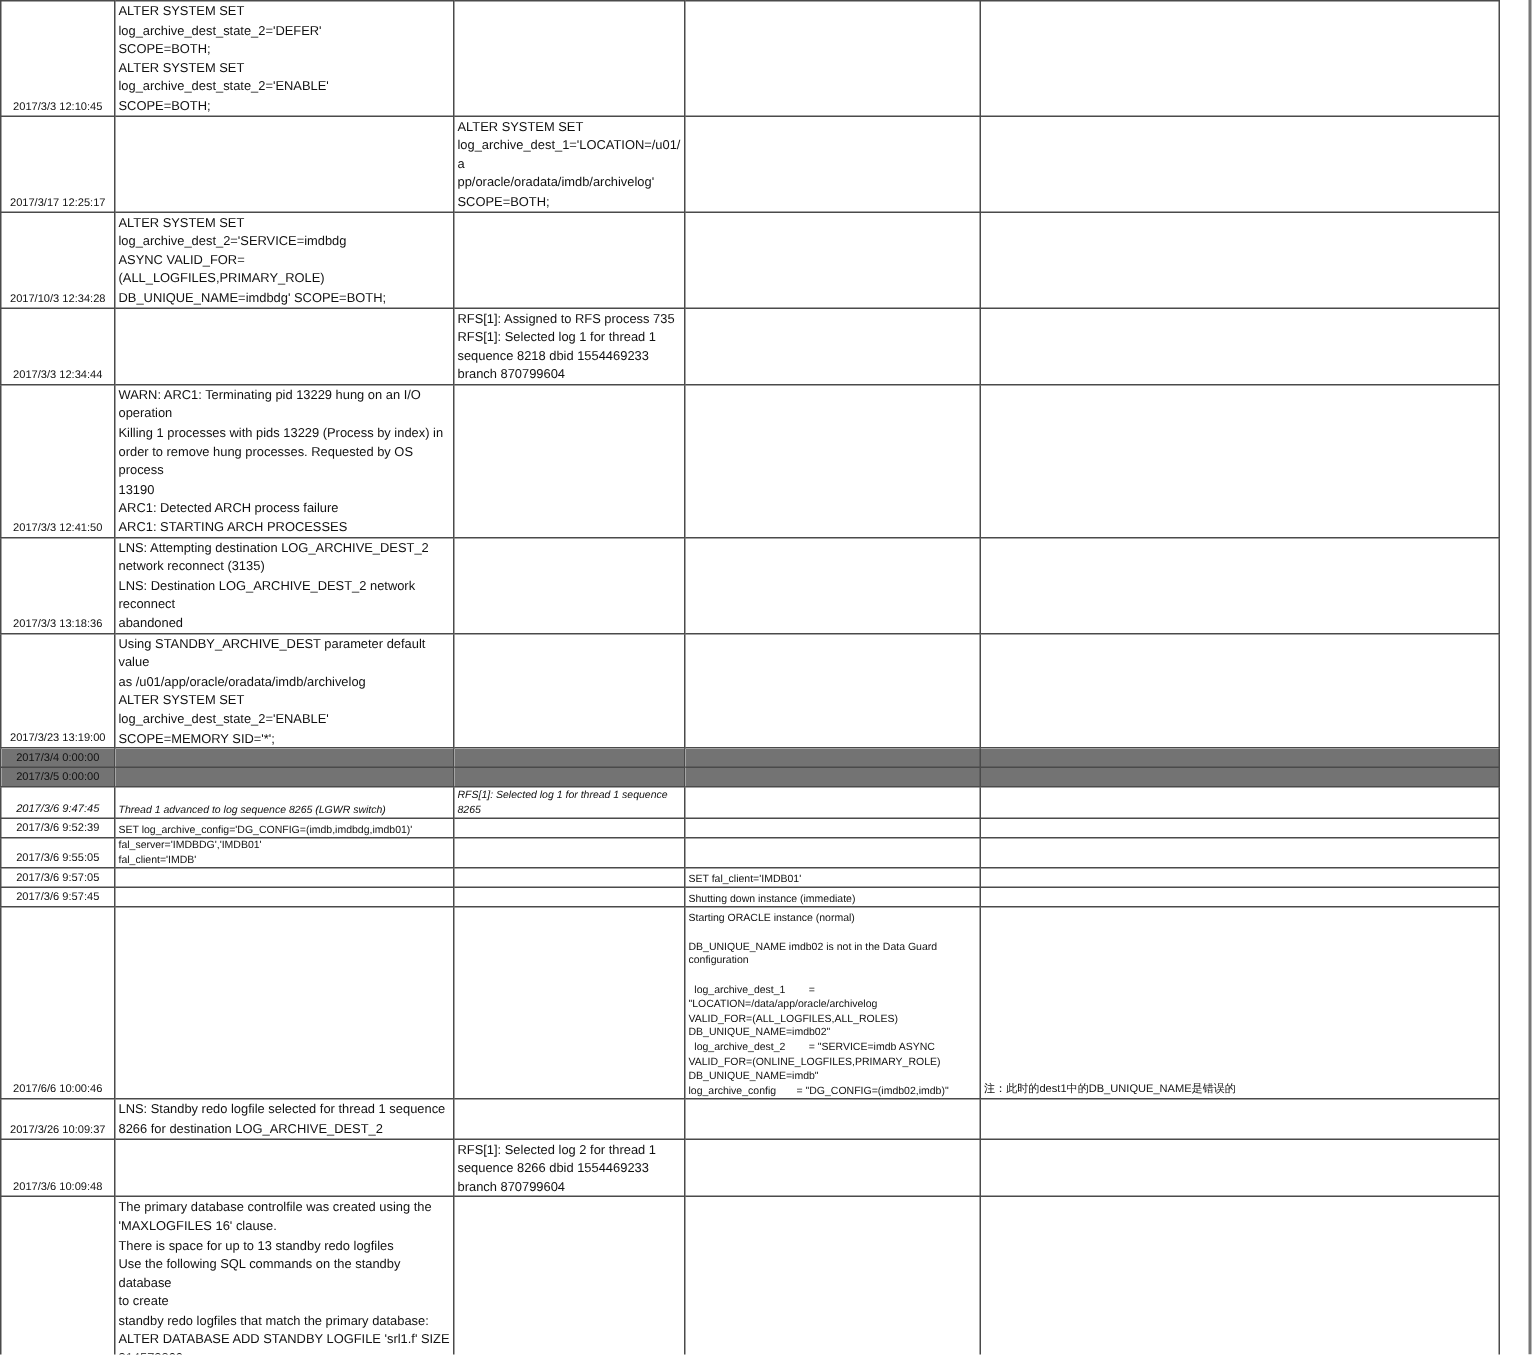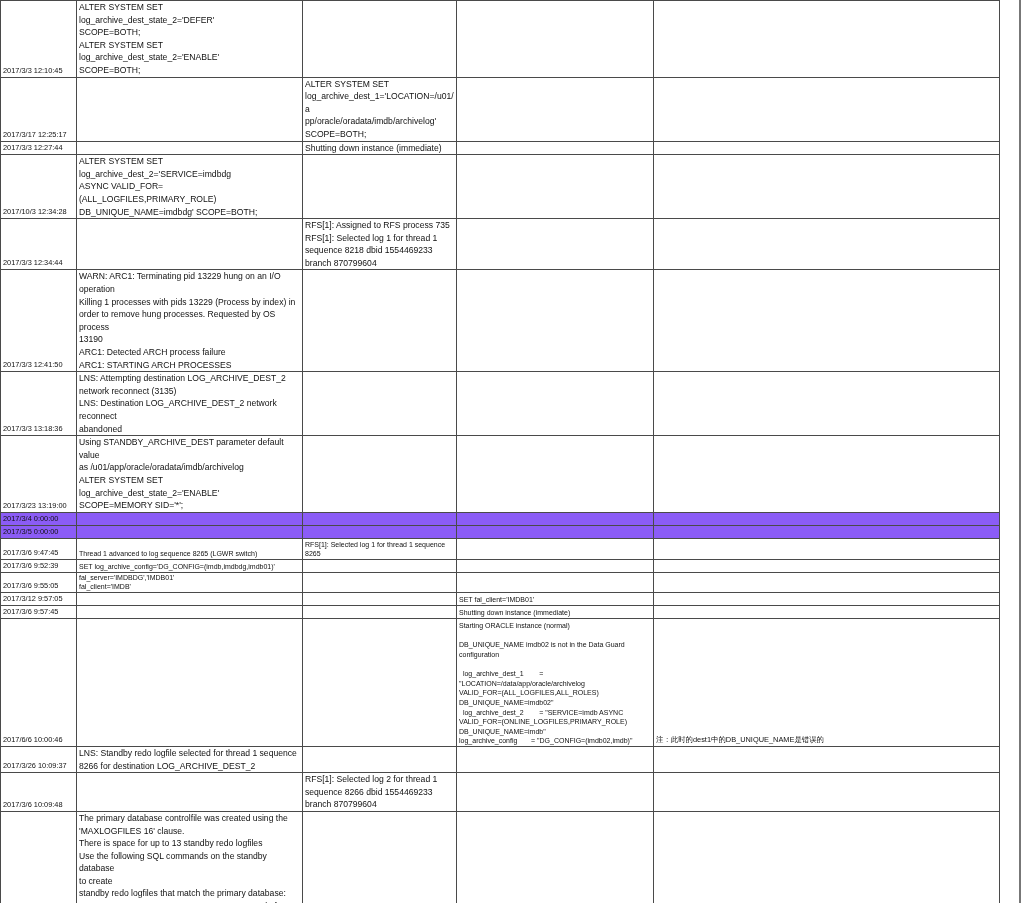--- a/index.html
+++ b/index.html
@@ -15,29 +15,29 @@
     border: 1px solid #4a4a4a;
     padding: 0 2px 0 2px;
     vertical-align: bottom;
     white-space: pre-wrap;
     word-break: break-word;
     overflow: hidden;
     font-size: 8.6px;
     line-height: 12.6px;
   }
   .sheet td.ts {
-    text-align: left;
+    text-align: center;
     font-size: 7.4px;
     line-height: 12px;
     padding-right: 2px;
     white-space: nowrap;
   }
   .sheet td.small { font-size: 7.0px; line-height: 9.6px; }
   .sheet td.note { font-size: 7.4px; line-height: 12px; }
-  .sheet tr.grey td { background: #8b5cf6; }
+  .sheet tr.grey td { background: #737373; }
   .c0 { width: 76px; }
   .c1 { width: 226px; }
   .c2 { width: 154px; }
   .c3 { width: 197px; }
   .c4 { width: 346px; }
   .right-edge {
     position: absolute; left: 1019px; top: 0; width: 2px; height: 903px; background: #777;
   }
 </style>
 </head>
@@ -66,27 +66,20 @@
     <tr style="height: 49px;">
       <td class="ts">2017/3/17 12:25:17</td>
       <td></td>
       <td>ALTER SYSTEM SET
 log_archive_dest_1='LOCATION=/u01/a
 pp/oracle/oradata/imdb/archivelog'
 SCOPE=BOTH;</td>
       <td></td>
       <td></td>
     </tr>
-    <tr style="height: 12px;">
-      <td class="ts">2017/3/3 12:27:44</td>
-      <td></td>
-      <td>Shutting down instance (immediate)</td>
-      <td></td>
-      <td></td>
-    </tr>
     <tr style="height: 37px;">
       <td class="ts">2017/10/3 12:34:28</td>
       <td>ALTER SYSTEM SET log_archive_dest_2='SERVICE=imdbdg
 ASYNC VALID_FOR=(ALL_LOGFILES,PRIMARY_ROLE)
 DB_UNIQUE_NAME=imdbdg' SCOPE=BOTH;</td>
       <td></td>
       <td></td>
       <td></td>
     </tr>
     <tr style="height: 50px;">
@@ -139,21 +132,21 @@
       <td></td>
       <td></td>
     </tr>
     <tr class="grey" style="height: 12px; margin-left: 32px;">
       <td class="ts">2017/3/5 0:00:00</td>
       <td></td>
       <td></td>
       <td></td>
       <td></td>
     </tr>
-    <tr style="height: 21px;">
+    <tr style="height: 21px; font-style: italic;">
       <td class="ts">2017/3/6 9:47:45</td>
       <td class="small">Thread 1 advanced to log sequence 8265 (LGWR switch)</td>
       <td class="small">RFS[1]: Selected log 1 for thread 1 sequence
 8265</td>
       <td></td>
       <td></td>
     </tr>
     <tr style="height: 12px;">
       <td class="ts">2017/3/6 9:52:39</td>
       <td class="small">SET log_archive_config='DG_CONFIG=(imdb,imdbdg,imdb01)'</td>
@@ -163,21 +156,21 @@
     </tr>
     <tr style="height: 20px;">
       <td class="ts">2017/3/6 9:55:05</td>
       <td class="small">fal_server='IMDBDG','IMDB01'
 fal_client='IMDB'</td>
       <td></td>
       <td></td>
       <td></td>
     </tr>
     <tr style="height: 13px;">
-      <td class="ts">2017/3/12 9:57:05</td>
+      <td class="ts">2017/3/6 9:57:05</td>
       <td></td>
       <td></td>
       <td class="small">SET fal_client='IMDB01'</td>
       <td></td>
     </tr>
     <tr style="height: 12px;">
       <td class="ts">2017/3/6 9:57:45</td>
       <td></td>
       <td></td>
       <td class="small">Shutting down instance (immediate)</td>

